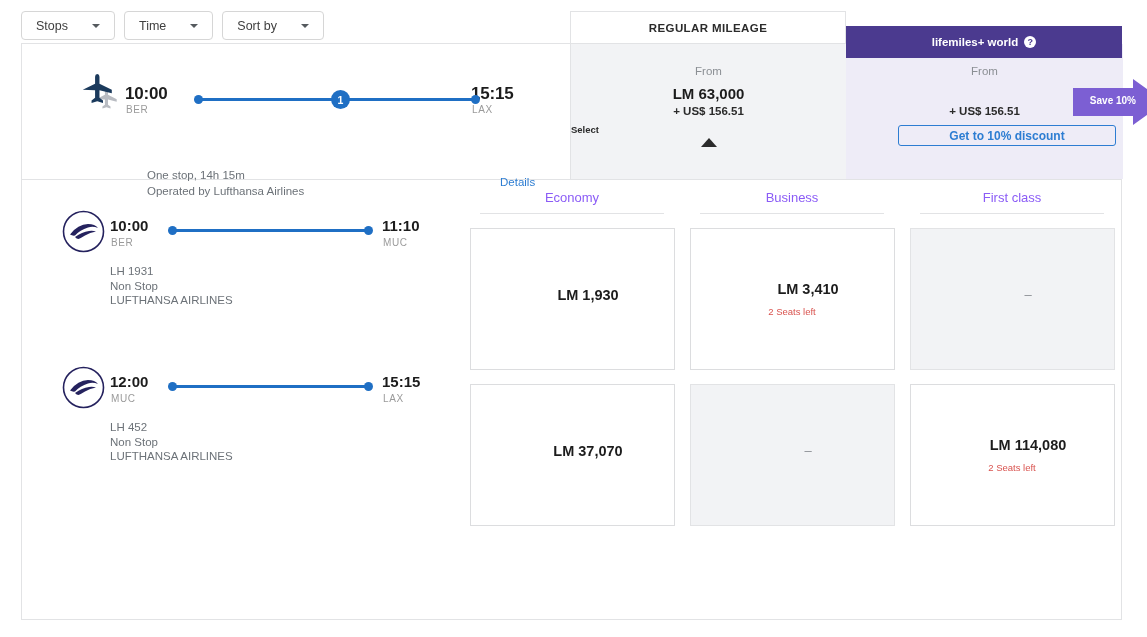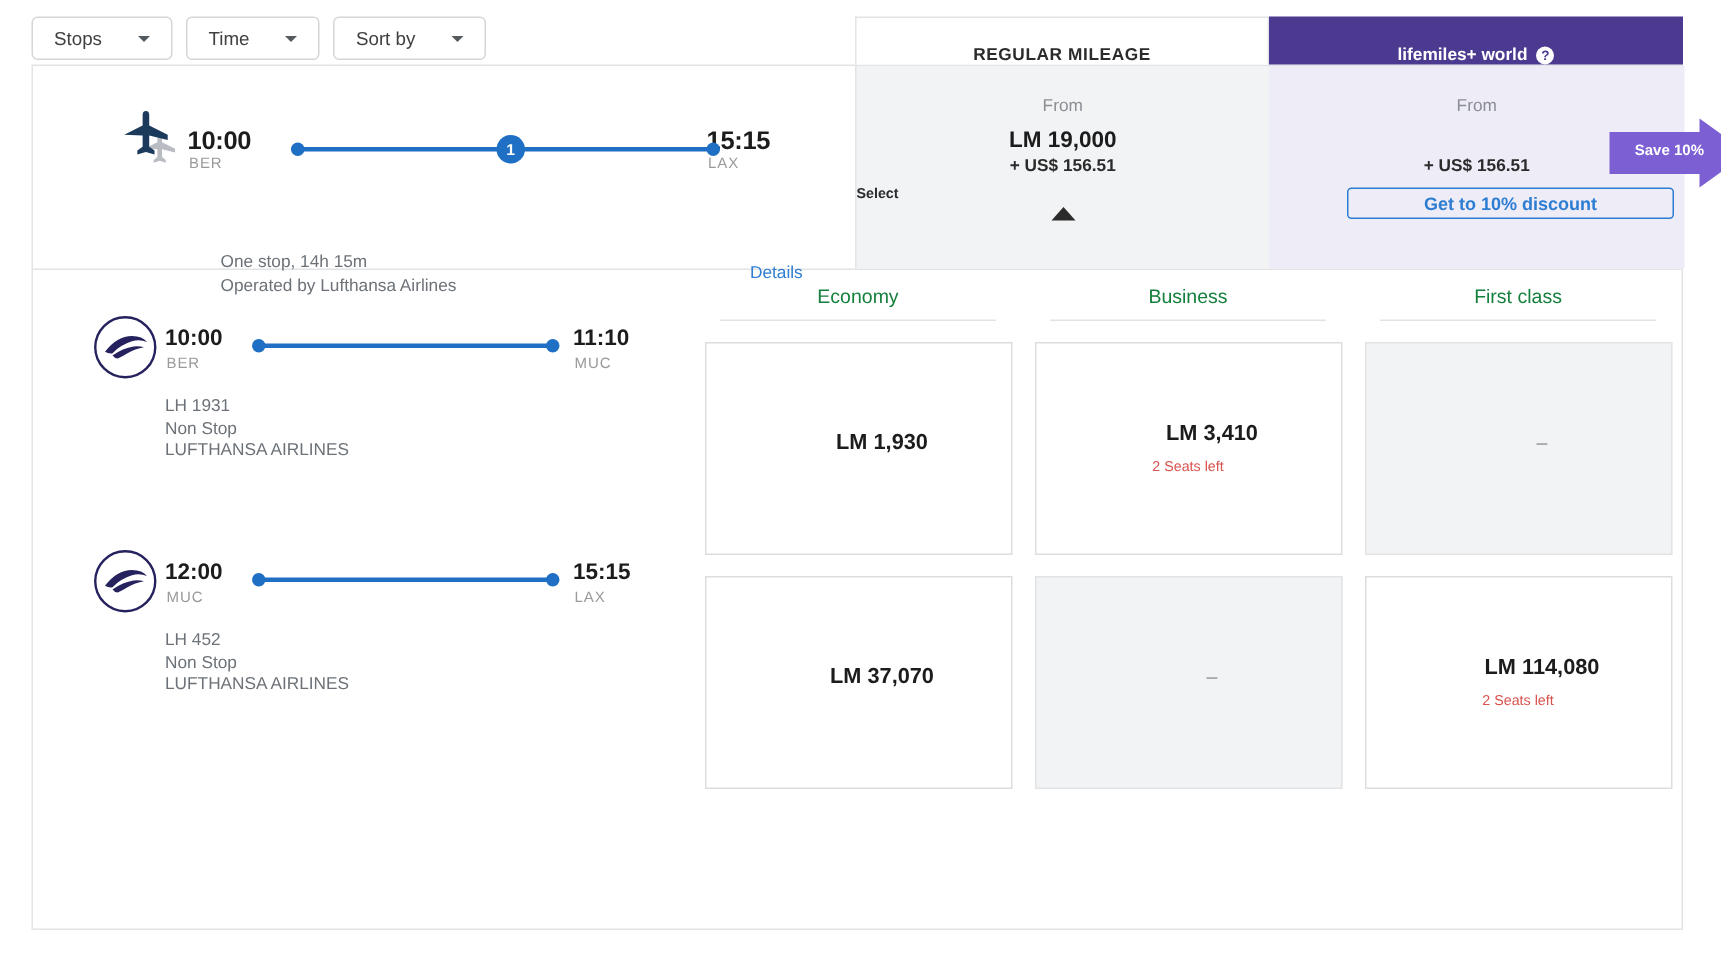--- a/index.html
+++ b/index.html
@@ -273,39 +273,40 @@
     top: 11px;
     width: 552px;
     height: 32px;
     display: flex;
     z-index: 6;
   }
   .tab {
     height: 32px;
     box-sizing: border-box;
     display: flex;
-    align-items: flex-end;
+    align-items: center;
     justify-content: center;
     gap: 6px;
     font-size: 11.5px;
     font-weight: bold;
     cursor: pointer;
   }
   .tab-regular {
     width: 276px;
     background: #ffffff;
     border: 1px solid #e2e3e5;
     border-bottom: none;
     color: #2b2b2b;
     letter-spacing: 0.4px;
   }
   .tab-plus {
     width: 276px;
     background: #4b3a8f;
     color: #ffffff;
+    margin-top: 15px;
   }
   .help-icon {
     width: 12px;
     height: 12px;
     border-radius: 50%;
     background: #ffffff;
     color: #4b3a8f;
     font-size: 9px;
     font-weight: bold;
     display: inline-flex;
@@ -390,21 +391,21 @@
     top: 10px;
     width: 660px;
     display: flex;
   }
   .class-col-head {
     width: 220px;
     text-align: center;
   }
   .class-col-head .label {
     font-size: 13px;
-    color: #15803d;
+    color: #8b5cf6;
     padding-bottom: 8px;
   }
   .class-col-head .rule {
     height: 1px;
     background: #e2e3e5;
     margin: 0 18px;
   }
 
   .fare-grid {
     position: absolute;
@@ -513,21 +514,21 @@
 
       <div class="it-meta">
         <div>One stop, 14h 15m</div>
         <div>Operated by Lufthansa Airlines</div>
       </div>
       <div class="details-link">Details</div>
     </div>
 
     <div class="fare-panel fare-regular">
       <div class="fare-from">From</div>
-      <div class="fare-miles">LM 19,000</div>
+      <div class="fare-miles">LM 63,000</div>
       <div class="fare-cash">+ US$ 156.51</div>
       <div class="select-label">Select</div>
       <div class="select-tri"></div>
     </div>
 
     <div class="fare-panel fare-plus">
       <div class="save-badge">
         <svg width="96" height="48" viewBox="0 0 96 48">
           <path d="M2 10 L62 10 L62 1 L94 24 L62 47 L62 38 L2 38 Z" fill="#7c5fd3"></path>
         </svg>

